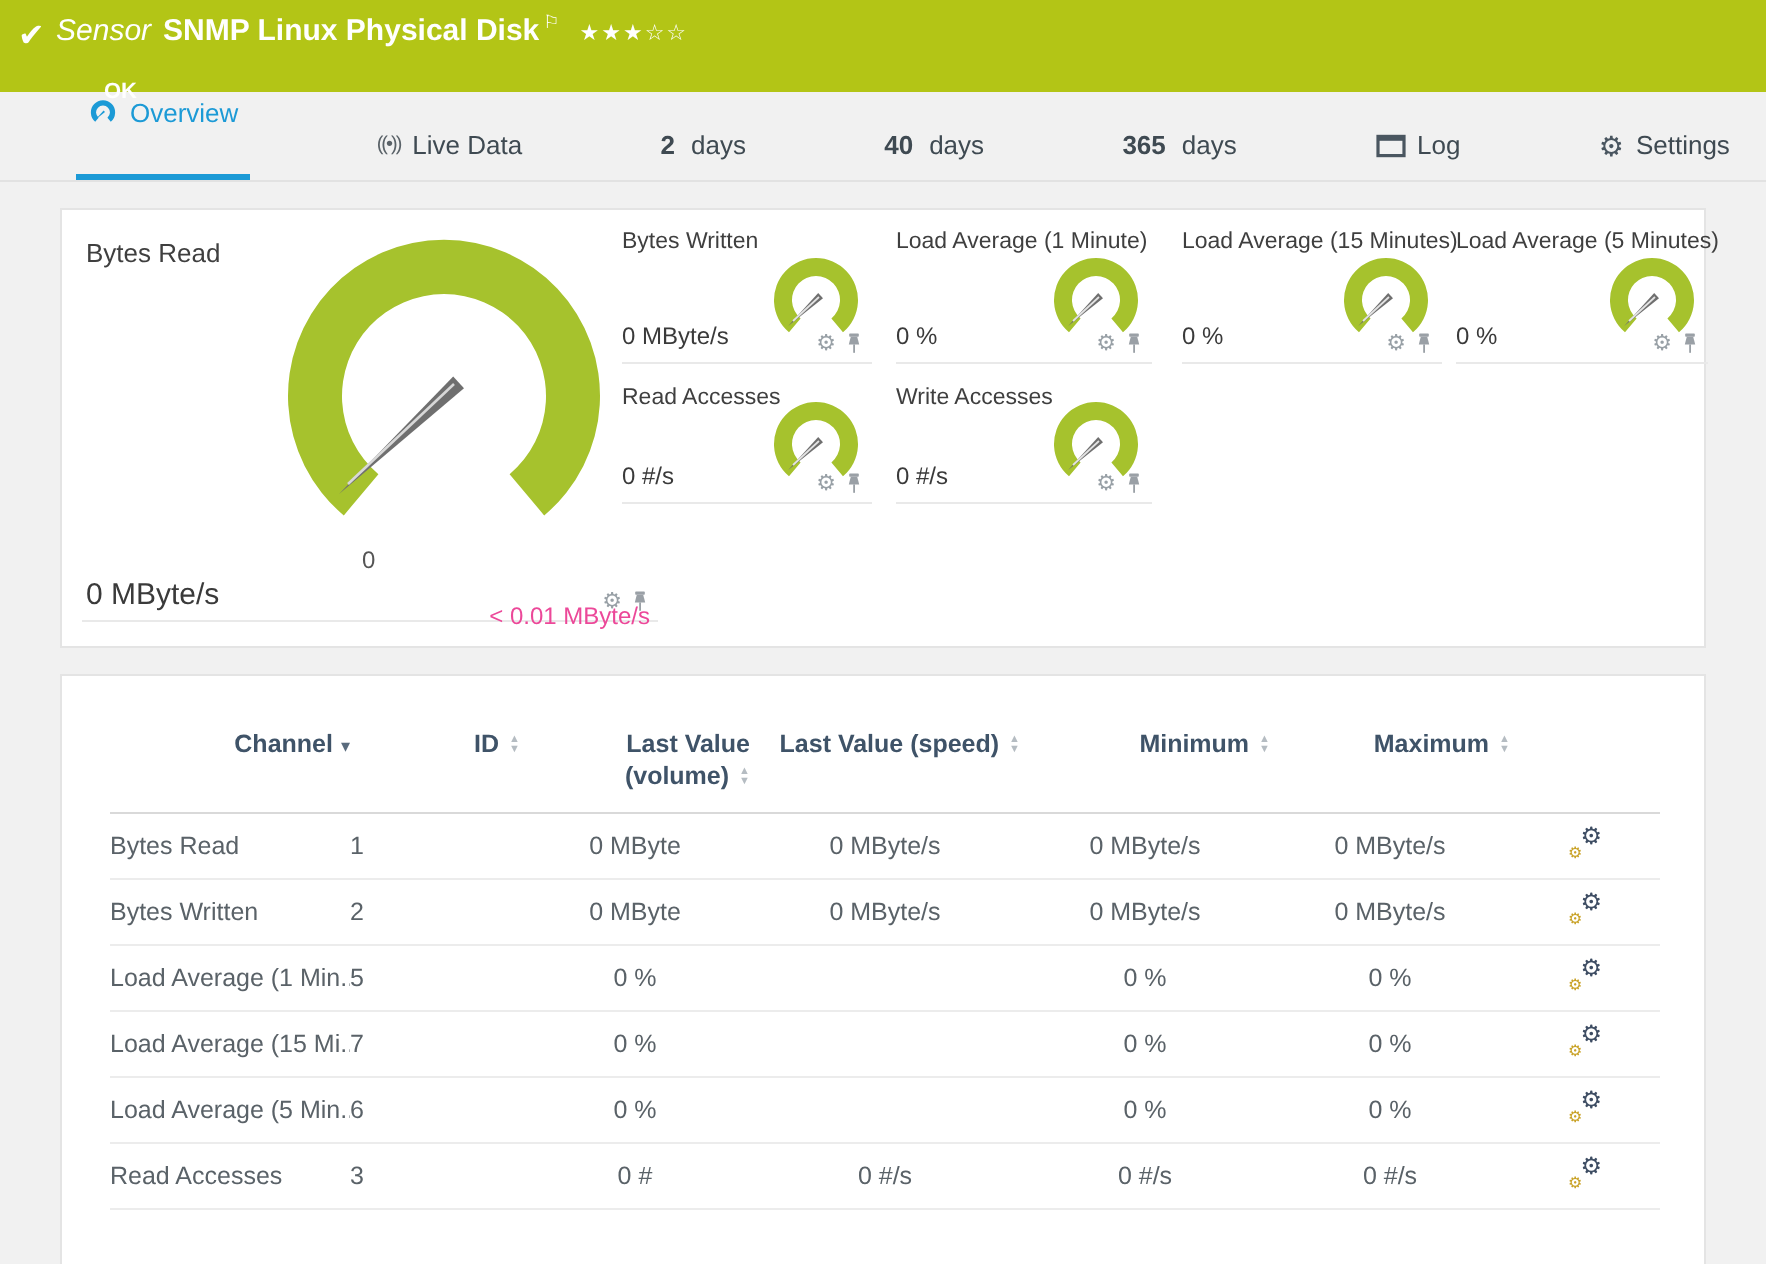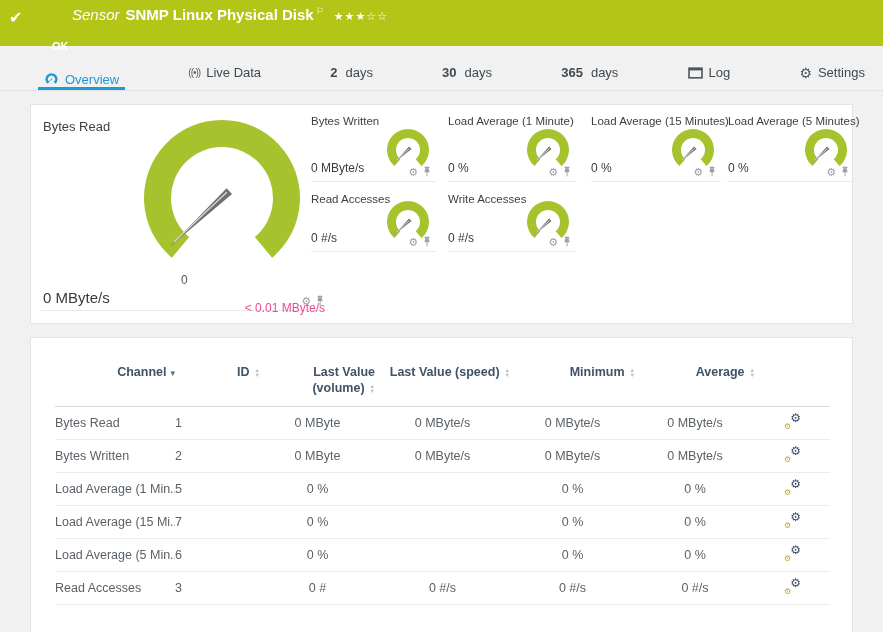--- a/index.html
+++ b/index.html
@@ -10,37 +10,37 @@
     color:#444;
     position:relative;
   }
   
   .hdr{
     height:46px;background:#b3c516;color:#fff;
     position:relative;
   }
   .hdr .check{position:absolute;left:9px;top:8px;font-size:16px;font-weight:bold;}
   .hdr .line1{position:absolute;left:28px;top:6px;font-size:15px;white-space:nowrap;}
-  .hdr .kind{font-style:italic;margin-right:6px;margin-left:44px;}
+  .hdr .kind{font-style:italic;margin-right:6px;}
   .hdr .title{font-weight:bold;}
   .hdr .flag{font-size:9px;vertical-align:super;margin-left:2px;}
   .hdr .stars{font-size:11px;letter-spacing:1px;margin-left:10px;}
   .hdr .status{position:absolute;left:52px;top:40px;font-size:11px;font-weight:bold;}
   
   .tabbar{
     display:flex;justify-content:space-between;align-items:flex-end;
     padding:18px 12px 0 38px;height:26px;
     border-bottom:1px solid #e2e2e2;
   }
   .tab{
     display:flex;align-items:center;gap:6px;
     font-size:13px;color:#3f4a52;cursor:pointer;
     padding:0 6px 10px 6px;white-space:nowrap;
   }
-  .tab.active{color:#1c9ad6;border-bottom:3px solid #1c9ad6;padding-bottom:0;}
+  .tab.active{color:#1c9ad6;border-bottom:3px solid #1c9ad6;padding-bottom:23px;}
   .tab b{font-weight:bold;}
   .tab .days{margin-left:2px;}
   .ticon{display:inline-flex;align-items:center;}
   .ticon.live{font-size:10px;letter-spacing:-1px;color:#5a6268;}
   .ticon.gearchar{font-size:14px;color:#4a5660;line-height:12px;}
   
   .panel{
     background:#fff;border:1px solid #e4e4e4;
     margin:13px 30px 0 30px;
   }
@@ -108,21 +108,21 @@
   </div>
   <div class="tab">
     <span class="ticon live">((•))</span>
     <span>Live Data</span>
   </div>
   <div class="tab">
     <b>2</b>
       <span class="days">days</span>
   </div>
   <div class="tab">
-    <b>30</b>
+    <b>40</b>
       <span class="days">days</span>
   </div>
   <div class="tab">
     <b>365</b>
       <span class="days">days</span>
   </div>
   <div class="tab">
     <svg class="ticon" width="15" height="12" viewBox="0 0 15 12">
         <rect x="1" y="1.2" width="13" height="9.6" fill="none" stroke="#4a5660" stroke-width="1.6"></rect>
         <rect x="1" y="1.2" width="13" height="2.2" fill="#4a5660"></rect>
@@ -292,21 +292,21 @@
               <span>▼</span>
             </span></th>
         <th><span>Last Value (speed)</span><span class="sort-both">
               <span>▲</span>
               <span>▼</span>
             </span></th>
         <th><span>Minimum</span><span class="sort-both">
               <span>▲</span>
               <span>▼</span>
             </span></th>
-        <th><span>Average</span><span class="sort-both">
+        <th><span>Maximum</span><span class="sort-both">
               <span>▲</span>
               <span>▼</span>
             </span></th>
         <th></th>
       </tr>
     </thead>
     <tbody id="table-body">
     <tr>
       <td class="c-channel">Bytes Read</td>
       <td class="c-id">1</td>

